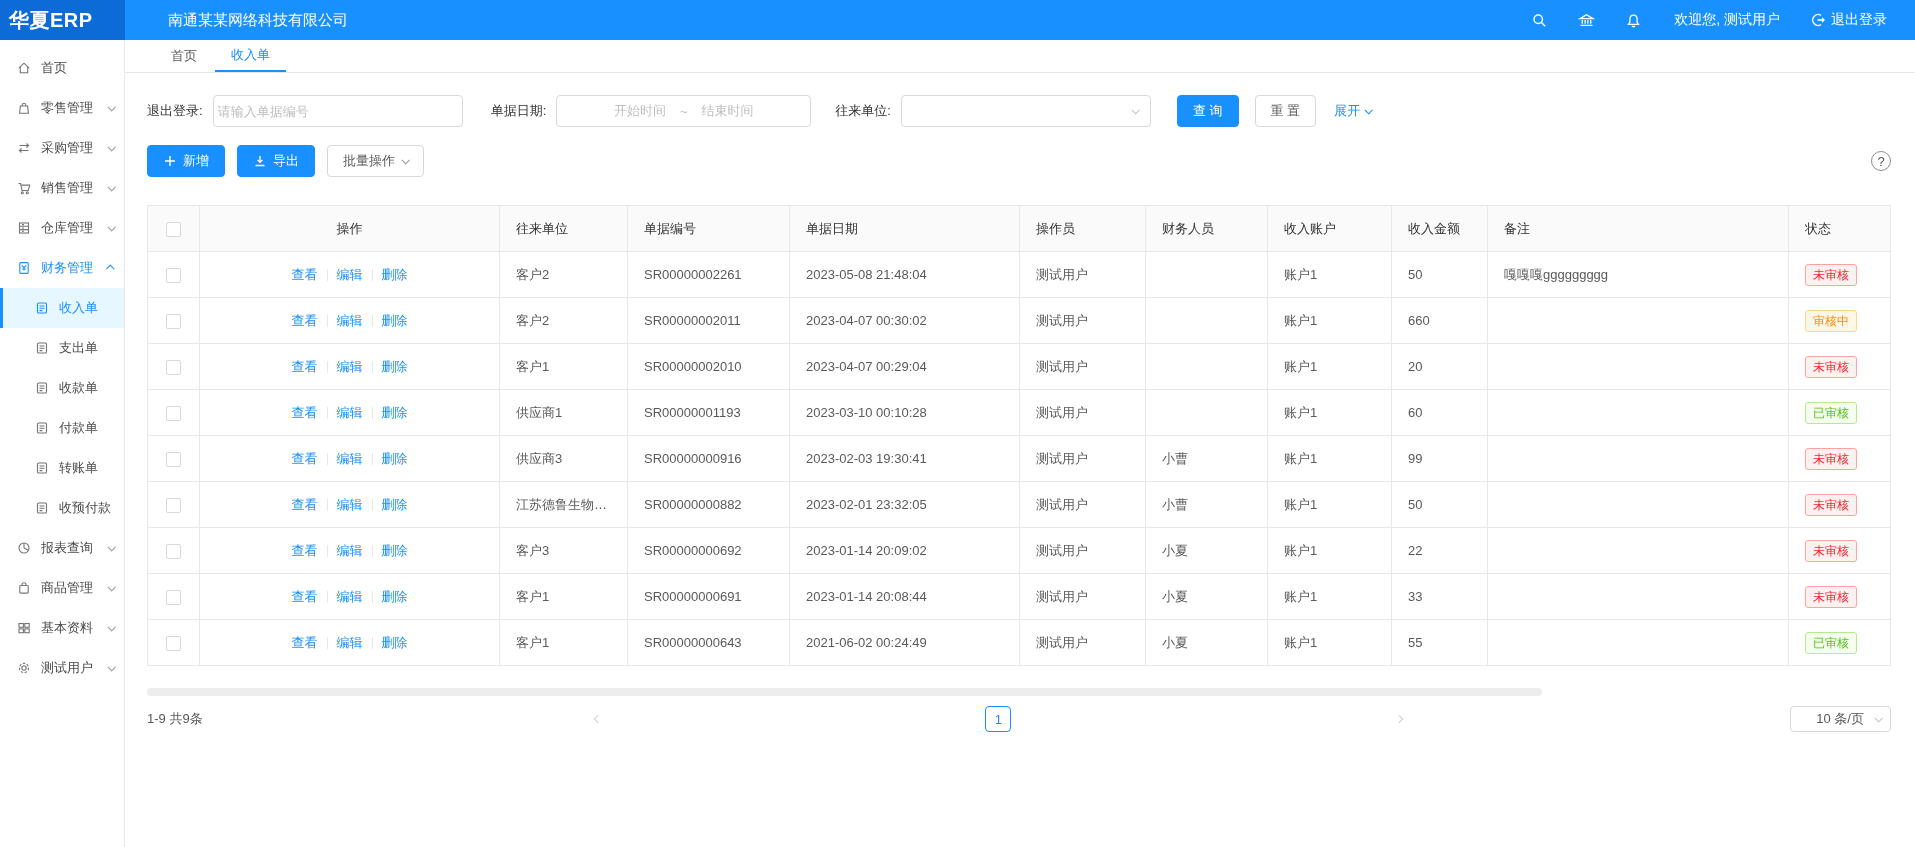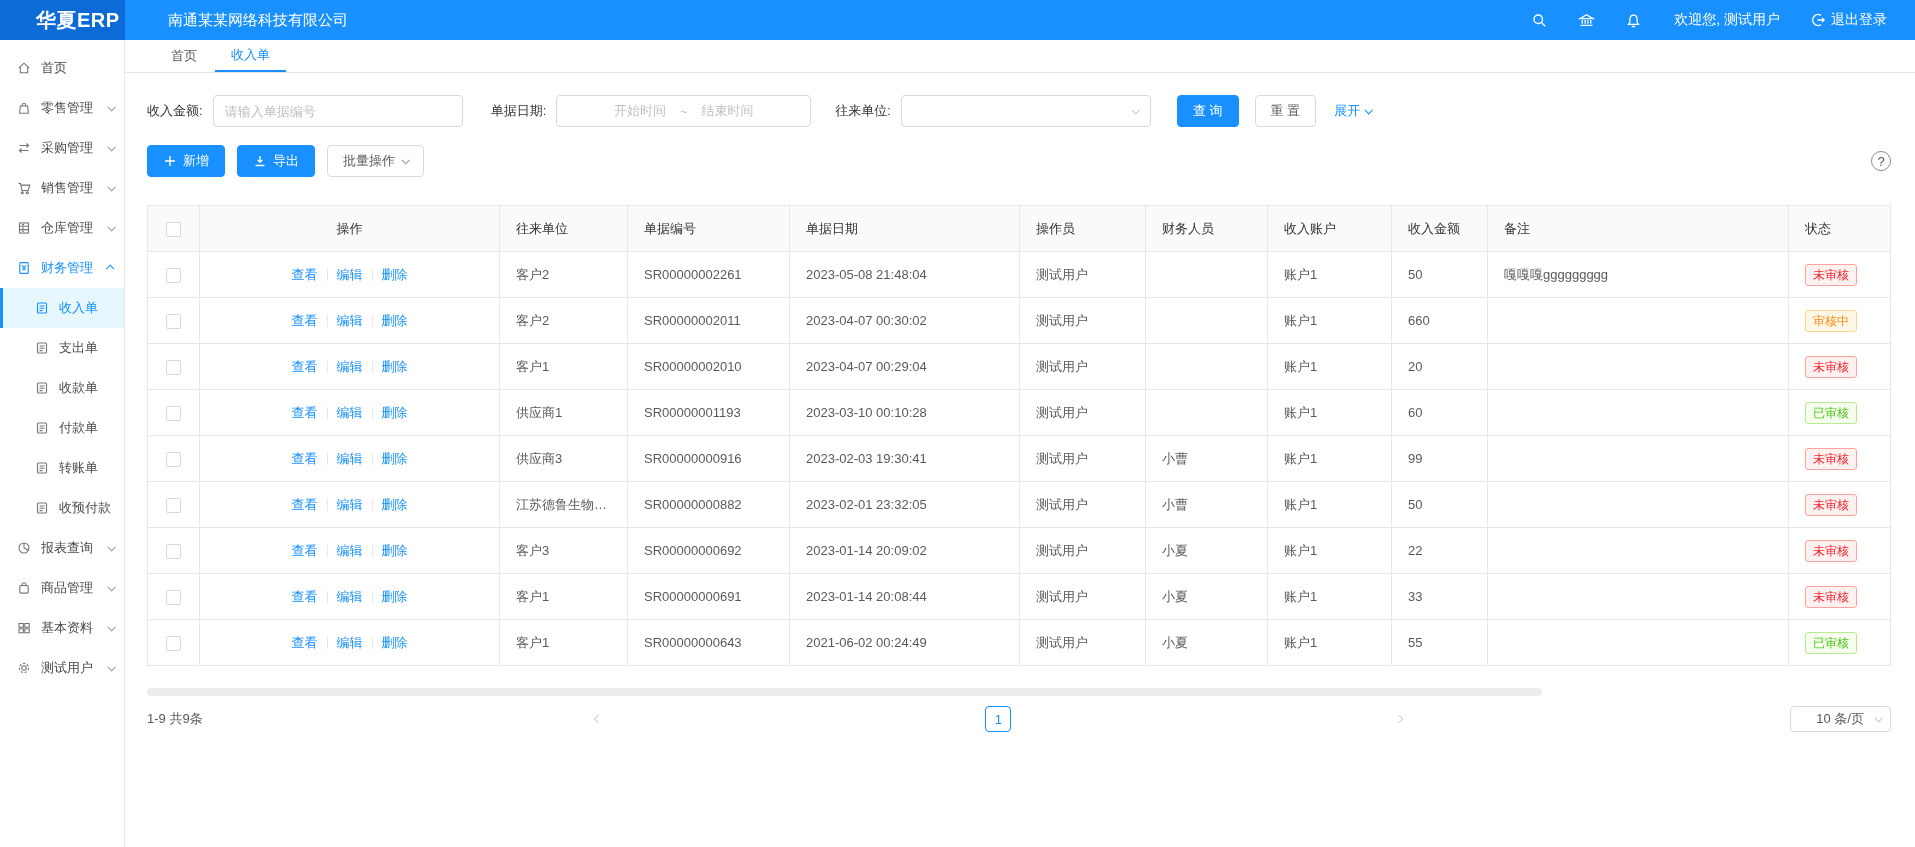--- a/index.html
+++ b/index.html
@@ -2,21 +2,21 @@
 <html style="--topbar: #1890ff; --logo_bg: #0d6bd8; --primary: #1890ff; --status_red: #f5222d; --status_orange: #fa8c16; --status_green: #52c41a;"><head>
 <meta charset="utf-8">
 <style>
   * { margin:0; padding:0; box-sizing:border-box; }
   html,body { width:1915px; height:847px; overflow:hidden; background:#fff;
     font-family:"Liberation Sans","DejaVu Sans",sans-serif; font-size:13px; color:#595959; }
 
   
   .topbar { display:flex; align-items:center; height:40px; background:var(--topbar,#1890ff); }
   .logo { width:125px; height:40px; background:var(--logo_bg,#0d6bd8); color:#fff;
-    font-size:20px; font-weight:bold; display:flex; align-items:center; padding-left:36px; letter-spacing:.5px; }
+    font-size:20px; font-weight:bold; display:flex; align-items:center; padding-left:9px; letter-spacing:.5px; }
   .company { color:#fff; font-size:15px; margin-left:43px; font-weight:500; }
   .top-right { margin-left:auto; display:flex; align-items:center; color:#fff; padding-right:28px; }
   .top-ic { width:17px; height:17px; margin-left:30px; cursor:pointer; display:block; }
   .welcome { margin-left:32px; font-size:14px; cursor:pointer; }
   .logout { margin-left:30px; display:flex; align-items:center; font-size:14px; cursor:pointer; }
   .logout svg { width:16px; height:16px; margin-right:5px; }
 
   
   .body-wrap { display:flex; height:807px; }
   .sidebar { width:125px; background:#fff; border-right:1px solid #e8e8e8; padding-top:8px; flex:none; }
@@ -35,21 +35,21 @@
   .main { flex:1; display:flex; flex-direction:column; min-width:0; }
   .tabbar { height:33px; border-bottom:1px solid #e8e8e8; display:flex; align-items:stretch; padding-left:30px; background:#fff; }
   .tab { display:flex; align-items:center; padding:0 16px; margin-right:2px; cursor:pointer; color:#595959; }
   .tab.active { color:var(--primary,#1890ff); border-bottom:2px solid var(--primary,#1890ff); }
 
   .content { flex:1; padding:0 24px 0 22px; background:#fff; }
 
   
   .filter-row { display:flex; align-items:center; margin-top:22px; }
   .f-label { color:#333; margin-right:10px; white-space:nowrap; }
-  .f-input { width:250px; height:32px; border:1px solid #d9d9d9; border-radius:4px; padding:0 11px; font-size:13px; color:#595959; font-family:inherit; }
+  .f-input { width:250px; height:32px; border:1px solid #d9d9d9; border-radius:4px; padding:0 4px; font-size:13px; color:#595959; font-family:inherit; }
   .f-input::placeholder { color:#bfbfbf; }
   .date-range { width:255px; height:32px; border:1px solid #d9d9d9; border-radius:4px; display:flex; align-items:center; justify-content:center; color:#bfbfbf; cursor:pointer; }
   .date-range .ph { padding:0 14px; }
   .select-box { position:relative; width:250px; height:32px; border:1px solid #d9d9d9; border-radius:4px; cursor:pointer; }
   .select-box .chev { position:absolute; right:12px; top:12px; border-color:#c6c6c6; }
   .gap28 { width:28px; } .gap24 { width:24px; }
   .btn { height:32px; border-radius:4px; border:1px solid #d9d9d9; background:#fff; color:#595959;
     display:inline-flex; align-items:center; justify-content:center; padding:0 15px; cursor:pointer; font-size:13px; font-family:inherit; }
   .btn.primary { background:var(--primary,#1890ff); border-color:var(--primary,#1890ff); color:#fff; }
   .btn .bicon { width:14px; height:14px; margin-right:6px; }
@@ -261,21 +261,21 @@
 
   <main class="main">
     <div class="tabbar">
       <div class="tab">首页</div>
       <div class="tab active">收入单</div>
     </div>
 
     <div class="content">
 
       <div class="filter-row">
-        <span class="f-label">收入金额:</span>
+        <span class="f-label">退出登录:</span>
         <input class="f-input" type="text" placeholder="请输入单据编号" style="">
         <span class="gap28"></span>
         <span class="f-label">单据日期:</span>
         <div class="date-range">
           <span class="ph">开始时间</span>
           <span>~</span>
           <span class="ph">结束时间</span>
         </div>
         <span class="gap24"></span>
         <span class="f-label">往来单位:</span>

